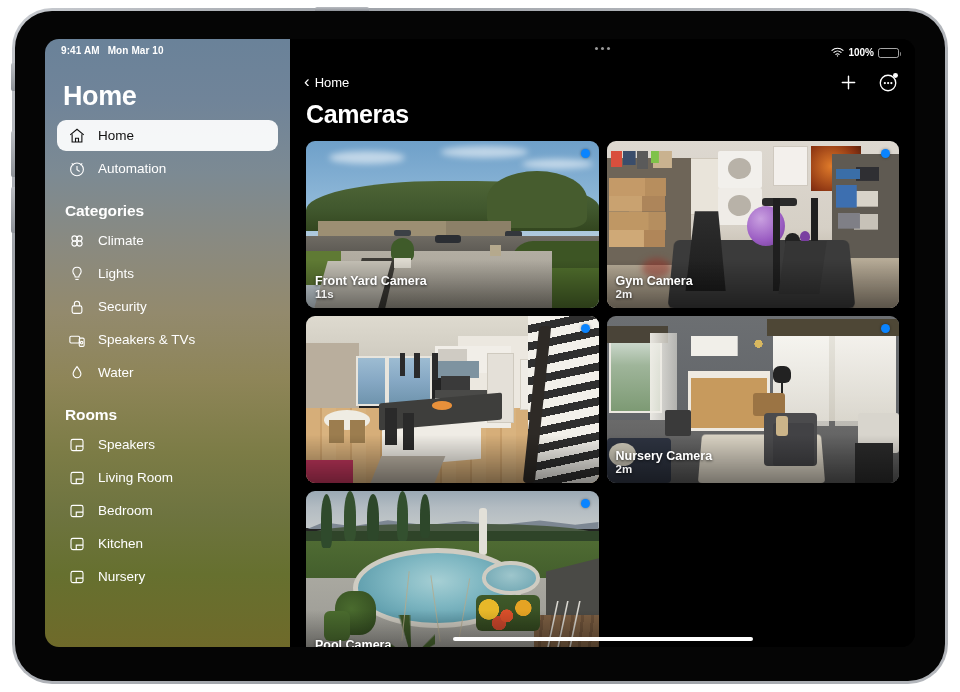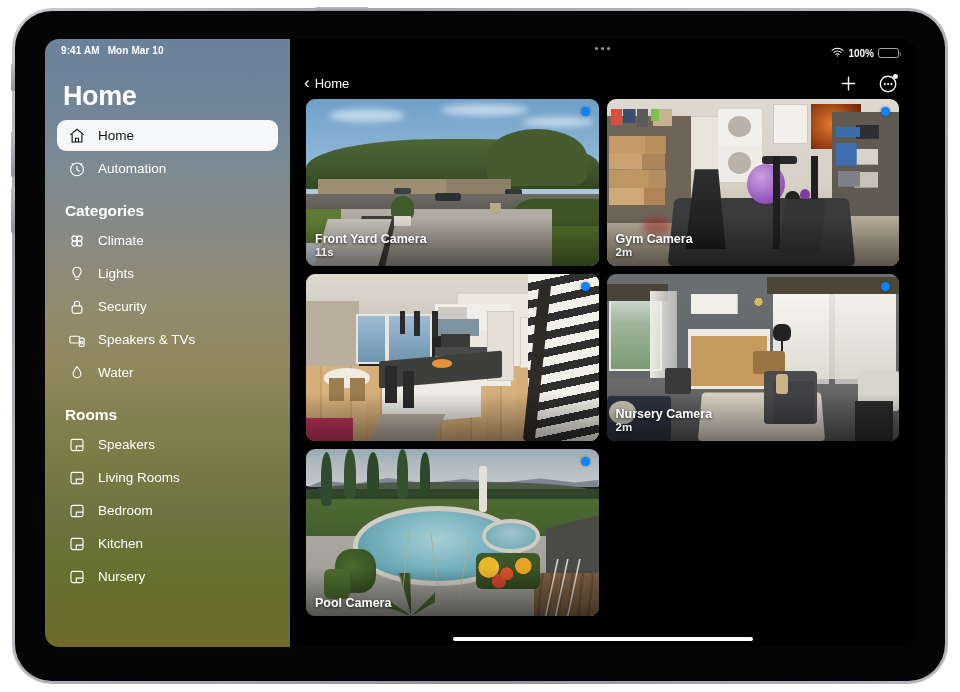--- a/index.html
+++ b/index.html
@@ -512,21 +512,21 @@
           <span>Speakers</span>
         </div>
 
         <div class="nav-item">
           <span class="nv-ic">
             <svg viewBox="0 0 24 24">
                 <rect x="4" y="4.5" width="16" height="15" rx="2.5"></rect>
                 <path d="M11 19.5v-6h9"></path>
               </svg>
           </span>
-          <span>Living Rooms</span>
+          <span>Living Room</span>
         </div>
 
         <div class="nav-item">
           <span class="nv-ic">
             <svg viewBox="0 0 24 24">
                 <rect x="4" y="4.5" width="16" height="15" rx="2.5"></rect>
                 <path d="M11 19.5v-6h9"></path>
               </svg>
           </span>
           <span>Bedroom</span>
@@ -595,20 +595,21 @@
                 <circle cx="10.5" cy="11.5" r="8.1" stroke="#fff" stroke-width="1.4"></circle>
                 <circle cx="7.2" cy="11.6" r="1.15" fill="#fff"></circle>
                 <circle cx="10.6" cy="11.6" r="1.15" fill="#fff"></circle>
                 <circle cx="14" cy="11.6" r="1.15" fill="#fff"></circle>
                 <circle cx="18.3" cy="3.7" r="2.6" fill="#fff"></circle>
               </svg>
             </span>
           </div>
         </div>
 
+        <h1 id="page-title">Cameras</h1>
 
         <div id="camera-grid">
 
           <div class="cam-tile">
             <div class="cam-scene">
               <div class="ly fy-sky"></div>
               <div class="ly fy-cloud" style="left:8%;top:6%;width:26%;height:8%"></div>
               <div class="ly fy-cloud" style="left:46%;top:3%;width:30%;height:7%"></div>
               <div class="ly fy-cloud" style="left:74%;top:11%;width:24%;height:6%"></div>
               <div class="ly fy-trees"></div>

